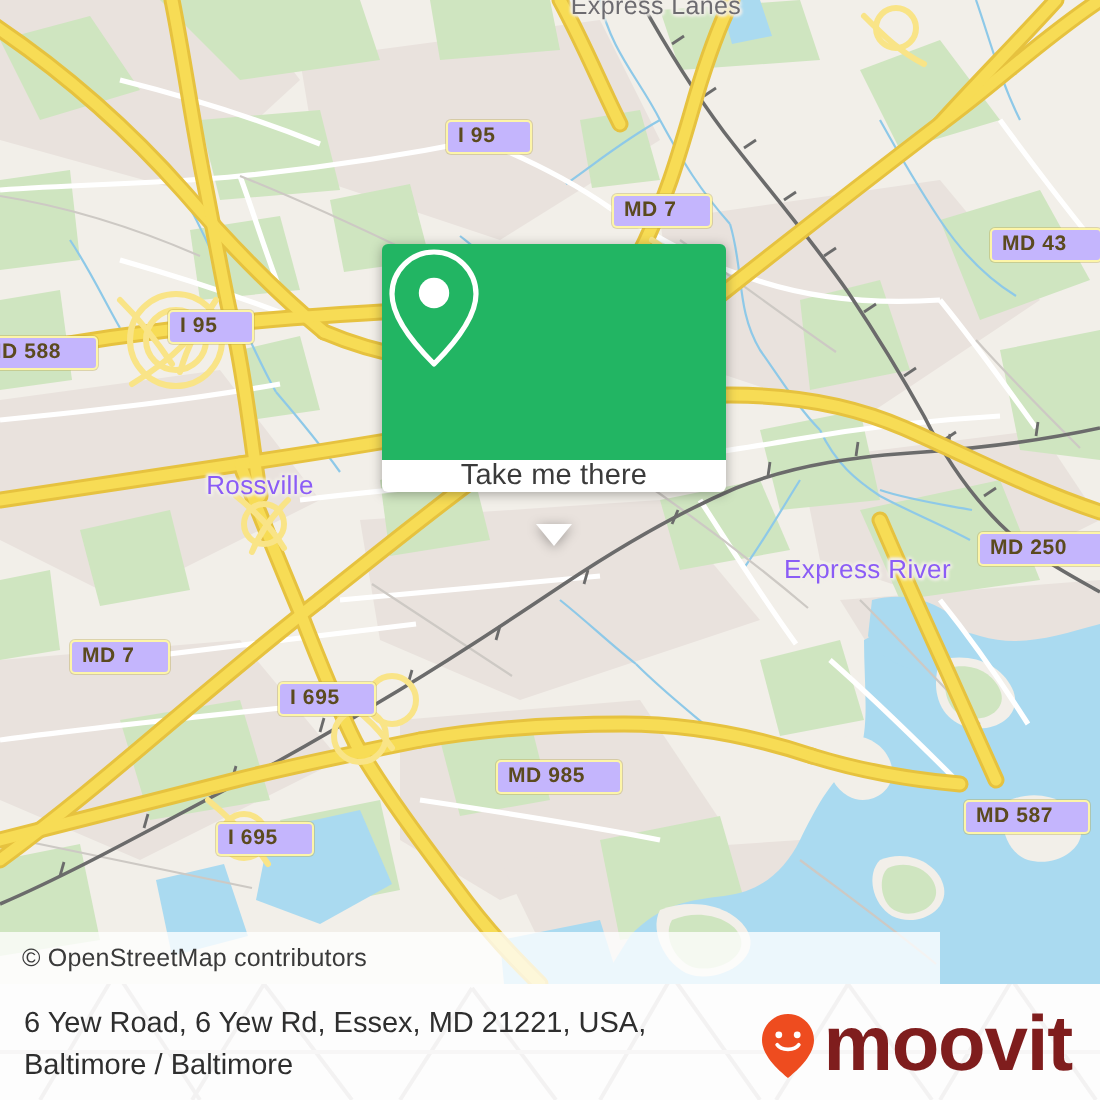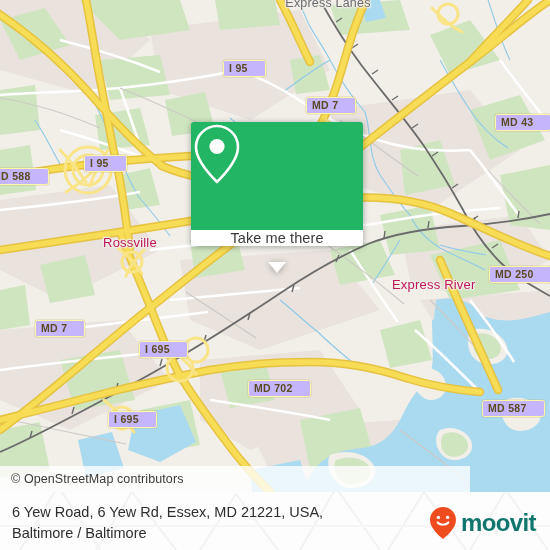--- a/index.html
+++ b/index.html
@@ -15,21 +15,21 @@
   .map {
     position:absolute; left:0; top:0; width:550px; height:492px;
     background:#f2efe9; overflow:hidden;
   }
   .map svg { position:absolute; left:0; top:0; }
 
   
   .place-label {
     position:absolute;
     font-family:"Liberation Sans", sans-serif;
-    color:#be185d;
+    color:#8b5cf6;
     font-size:12.5px;
     letter-spacing:.2px;
     text-shadow:
       1px 0 1.5px #f2efe9, -1px 0 1.5px #f2efe9,
       0 1px 1.5px #f2efe9, 0 -1px 1.5px #f2efe9,
       1px 1px 1.5px #f2efe9, -1px -1px 1.5px #f2efe9;
     white-space:nowrap;
     line-height:13px;
     text-align:center;
   }
@@ -119,23 +119,23 @@
     line-height:21px;
     color:#2e2e2e;
     letter-spacing:0;
   }
   .footer-logo {
     position:absolute;
     right:14px; top:14px;
     display:flex; align-items:center; gap:3px;
   }
   .logo-word {
-    font-size:24px;
+    font-size:39px;
     font-weight:bold;
-    color:#0f766e;
+    color:#7f1d1d;
     letter-spacing:-.6px;
     line-height:30px;
   }
 </style>
 </head>
 <body>
 
 <div id="app">
 
   <div class="map">
@@ -393,21 +393,21 @@
     <div class="place-label" style="left:280px; top:-3px; width:96px; color:#6d6b70;">Express Lanes</div>
 
     <div class="shield" style="left:223px; top:60px;">I 95</div>
     <div class="shield" style="left:495px; top:70px;margin-top:44px;">MD 43</div>
     <div class="shield" style="left:306px; top:97px;">MD 7</div>
     <div class="shield" style="left:84px;  top:155px;">I 95</div>
     <div class="shield" style="left:-14px; top:168px;">MD 588</div>
     <div class="shield" style="left:489px; top:266px;">MD 250</div>
     <div class="shield" style="left:35px;  top:320px;">MD 7</div>
     <div class="shield" style="left:139px; top:341px;">I 695</div>
-    <div class="shield" style="left:248px; top:380px;">MD 702</div>
+    <div class="shield" style="left:248px; top:380px;">MD 985</div>
     <div class="shield" style="left:482px; top:366px;margin-top:34px;">MD 587</div>
     <div class="shield" style="left:108px; top:411px;">I 695</div>
 
     <div class="popup">
       <div class="popup-head">
         <svg width="52" height="64" viewBox="0 0 52 64">
           <path d="M26,4 C14.4,4 5,13.4 5,25 C5,38 18,52 26,60 C34,52 47,38 47,25 C47,13.4 37.6,4 26,4 Z" fill="none" stroke="#ffffff" stroke-width="2.6" stroke-linejoin="round"></path>
           <circle cx="26" cy="24.5" r="7.6" fill="#ffffff"></circle>
         </svg>
       </div>

